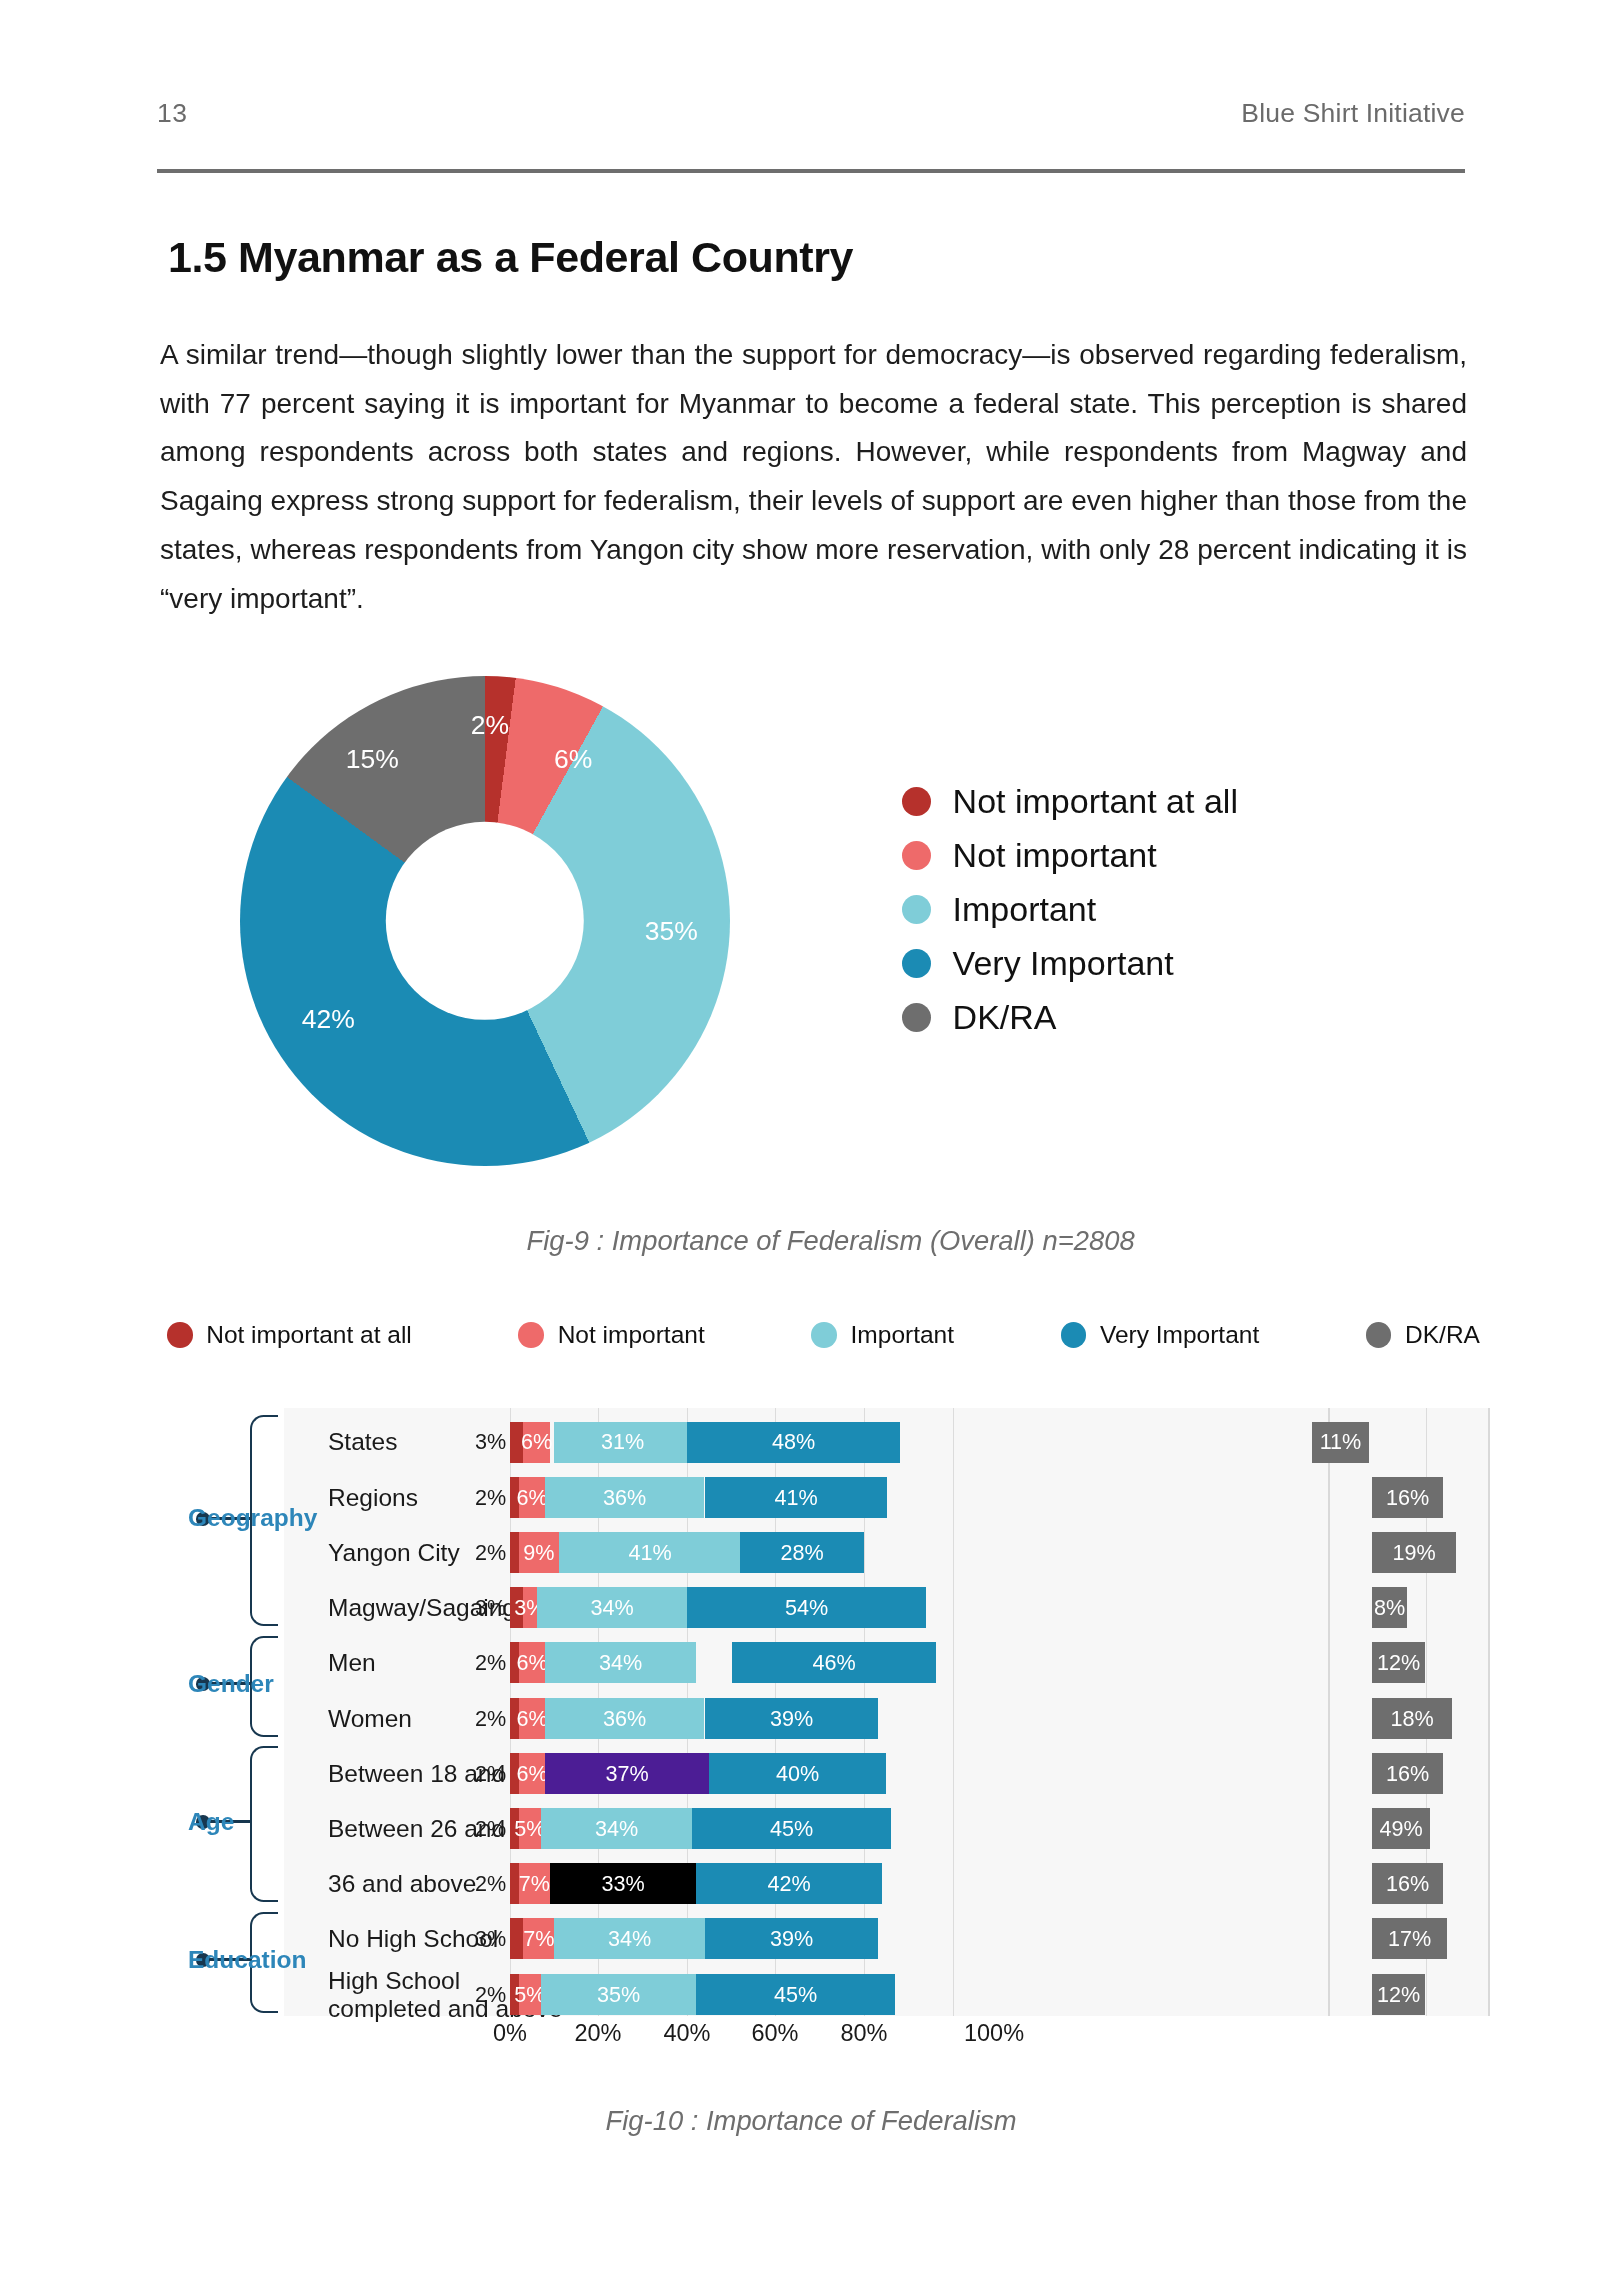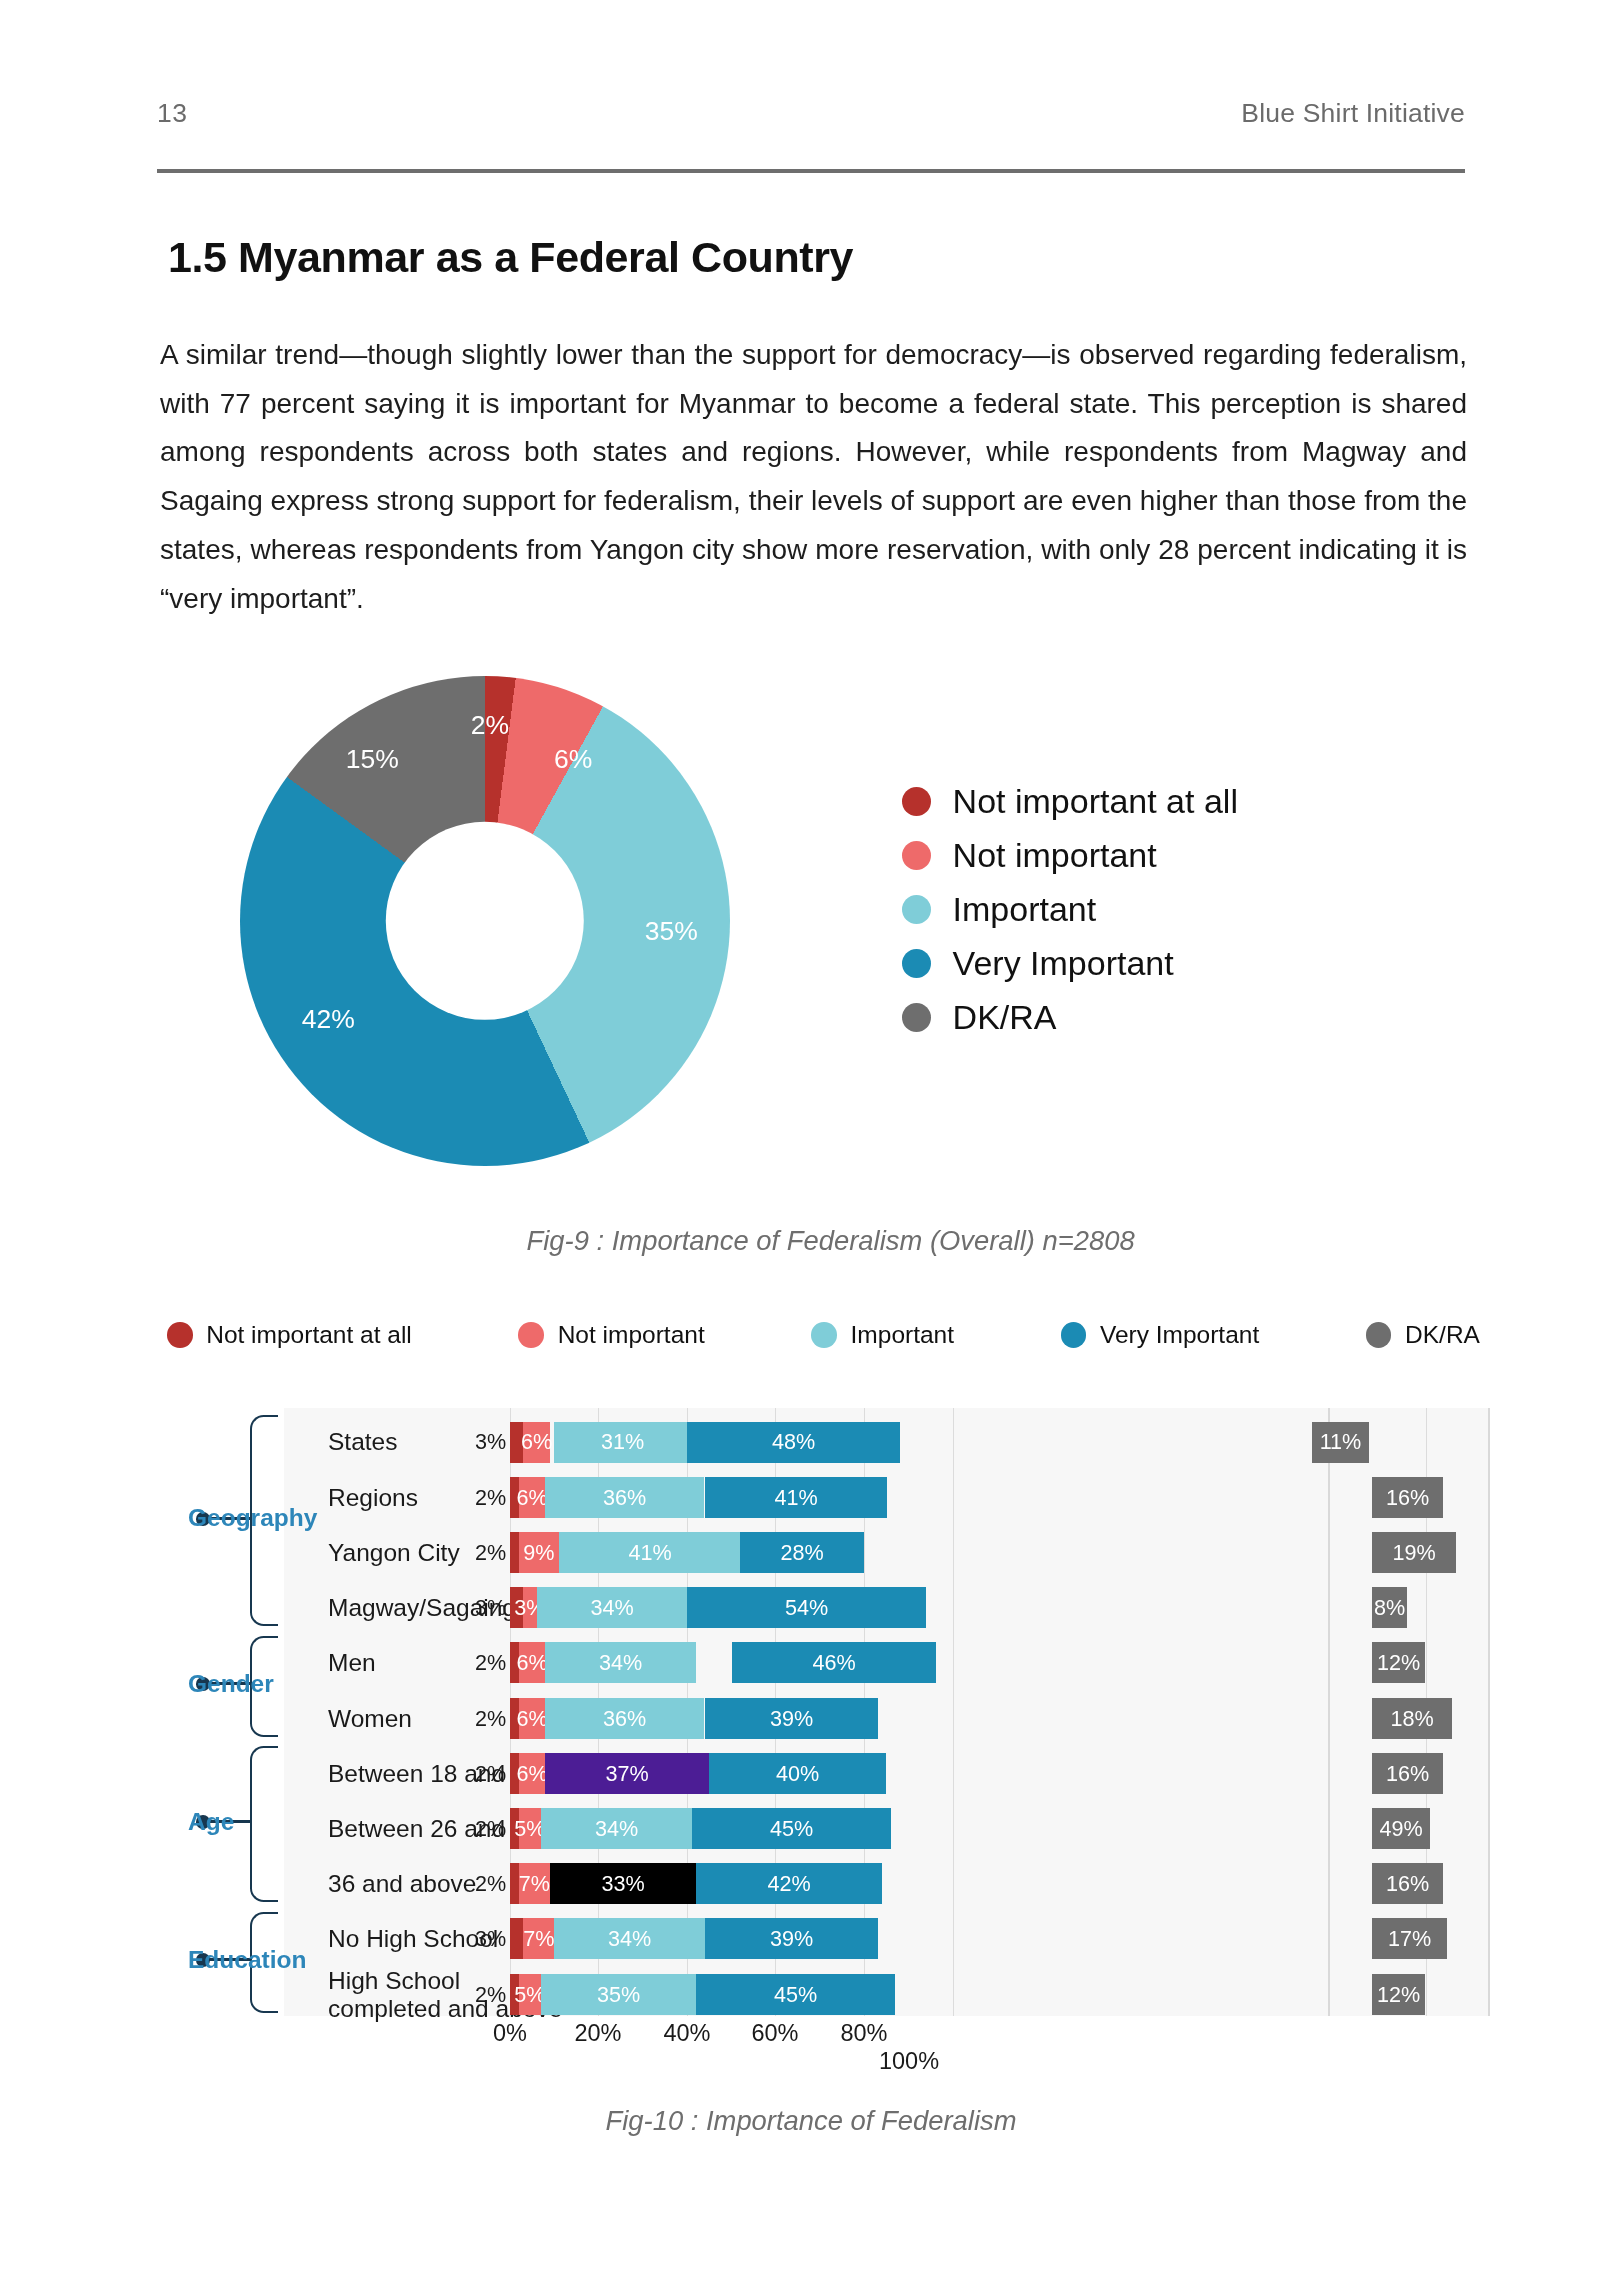--- a/index.html
+++ b/index.html
@@ -611,18 +611,18 @@
           <span>12%</span>
         </div>
       </div>
     </div>
   <div class="xaxis" id="xaxis">
       <div class="xtick" style="left: 412px;">0%</div>
       <div class="xtick" style="left: 500px;">20%</div>
       <div class="xtick" style="left: 589px;">40%</div>
       <div class="xtick" style="left: 677px;">60%</div>
       <div class="xtick" style="left: 766px;">80%</div>
-      <div class="xtick" style="left: 811px; margin-top: 28px;">100%</div>
+      <div class="xtick" style="left: 896px;">100%</div>
     </div>
 </div>
 
 <div class="caption caption-10">Fig-10 : Importance of Federalism</div>
 
 
 </body></html>

